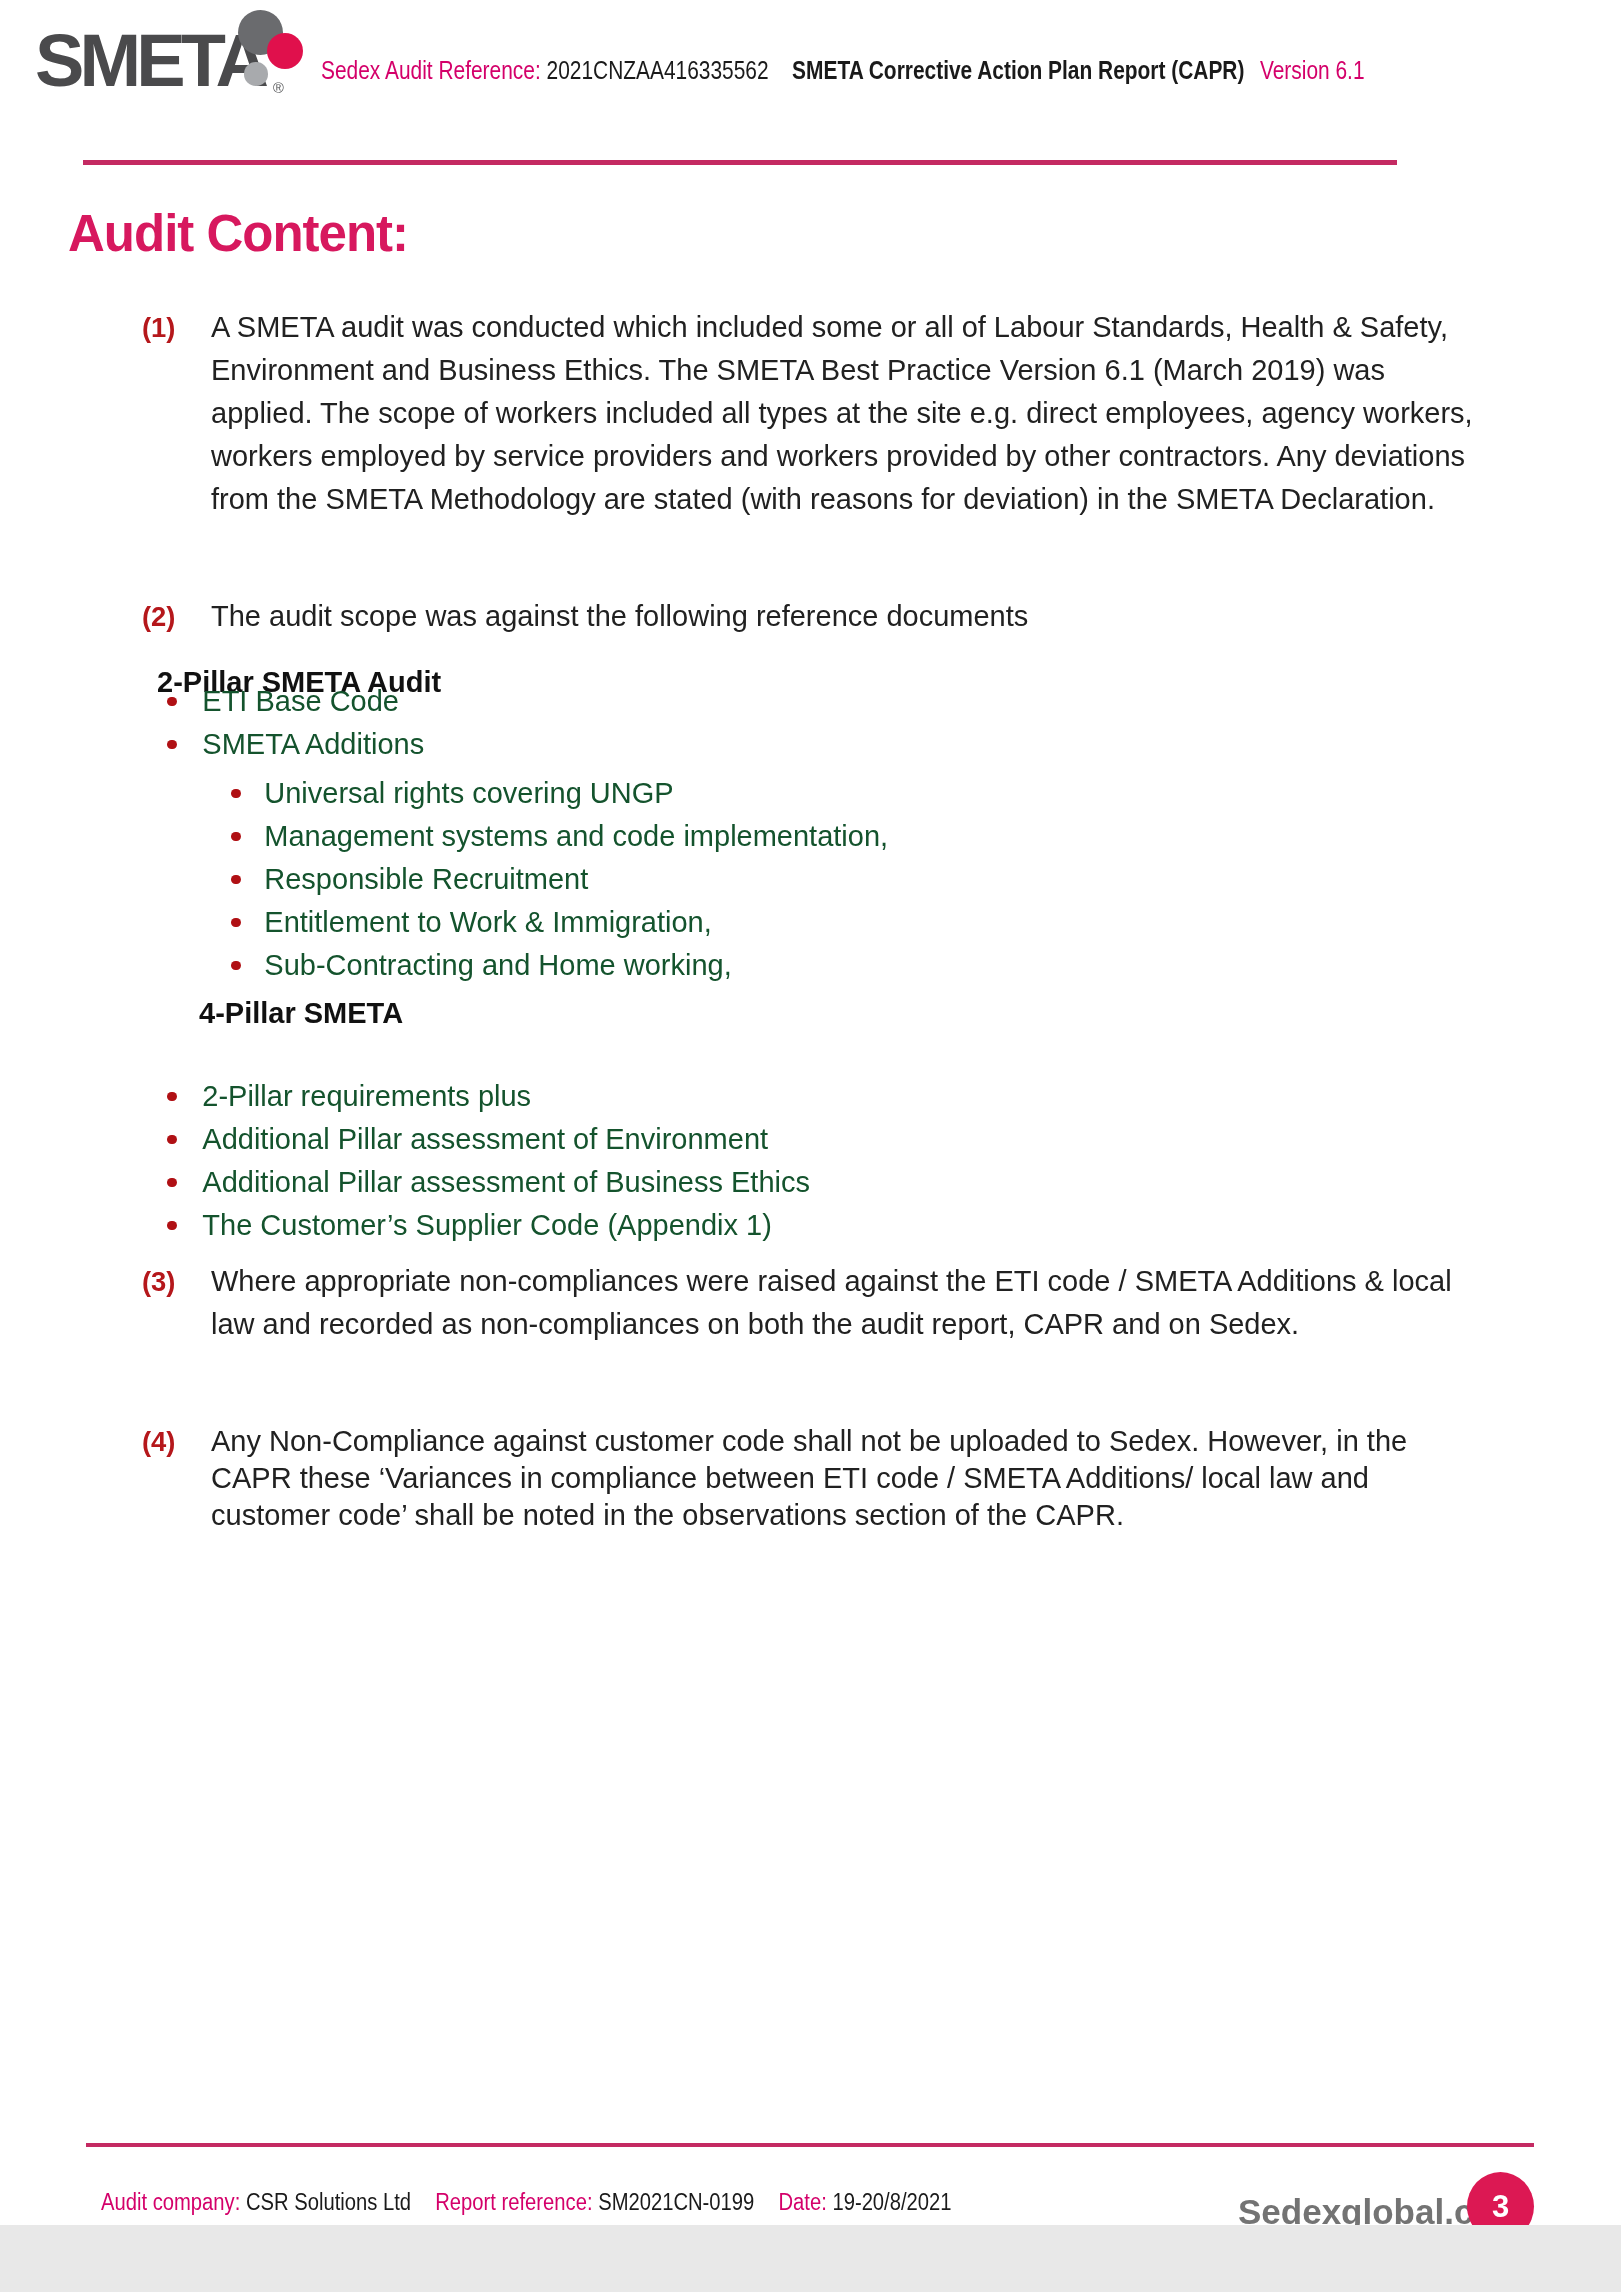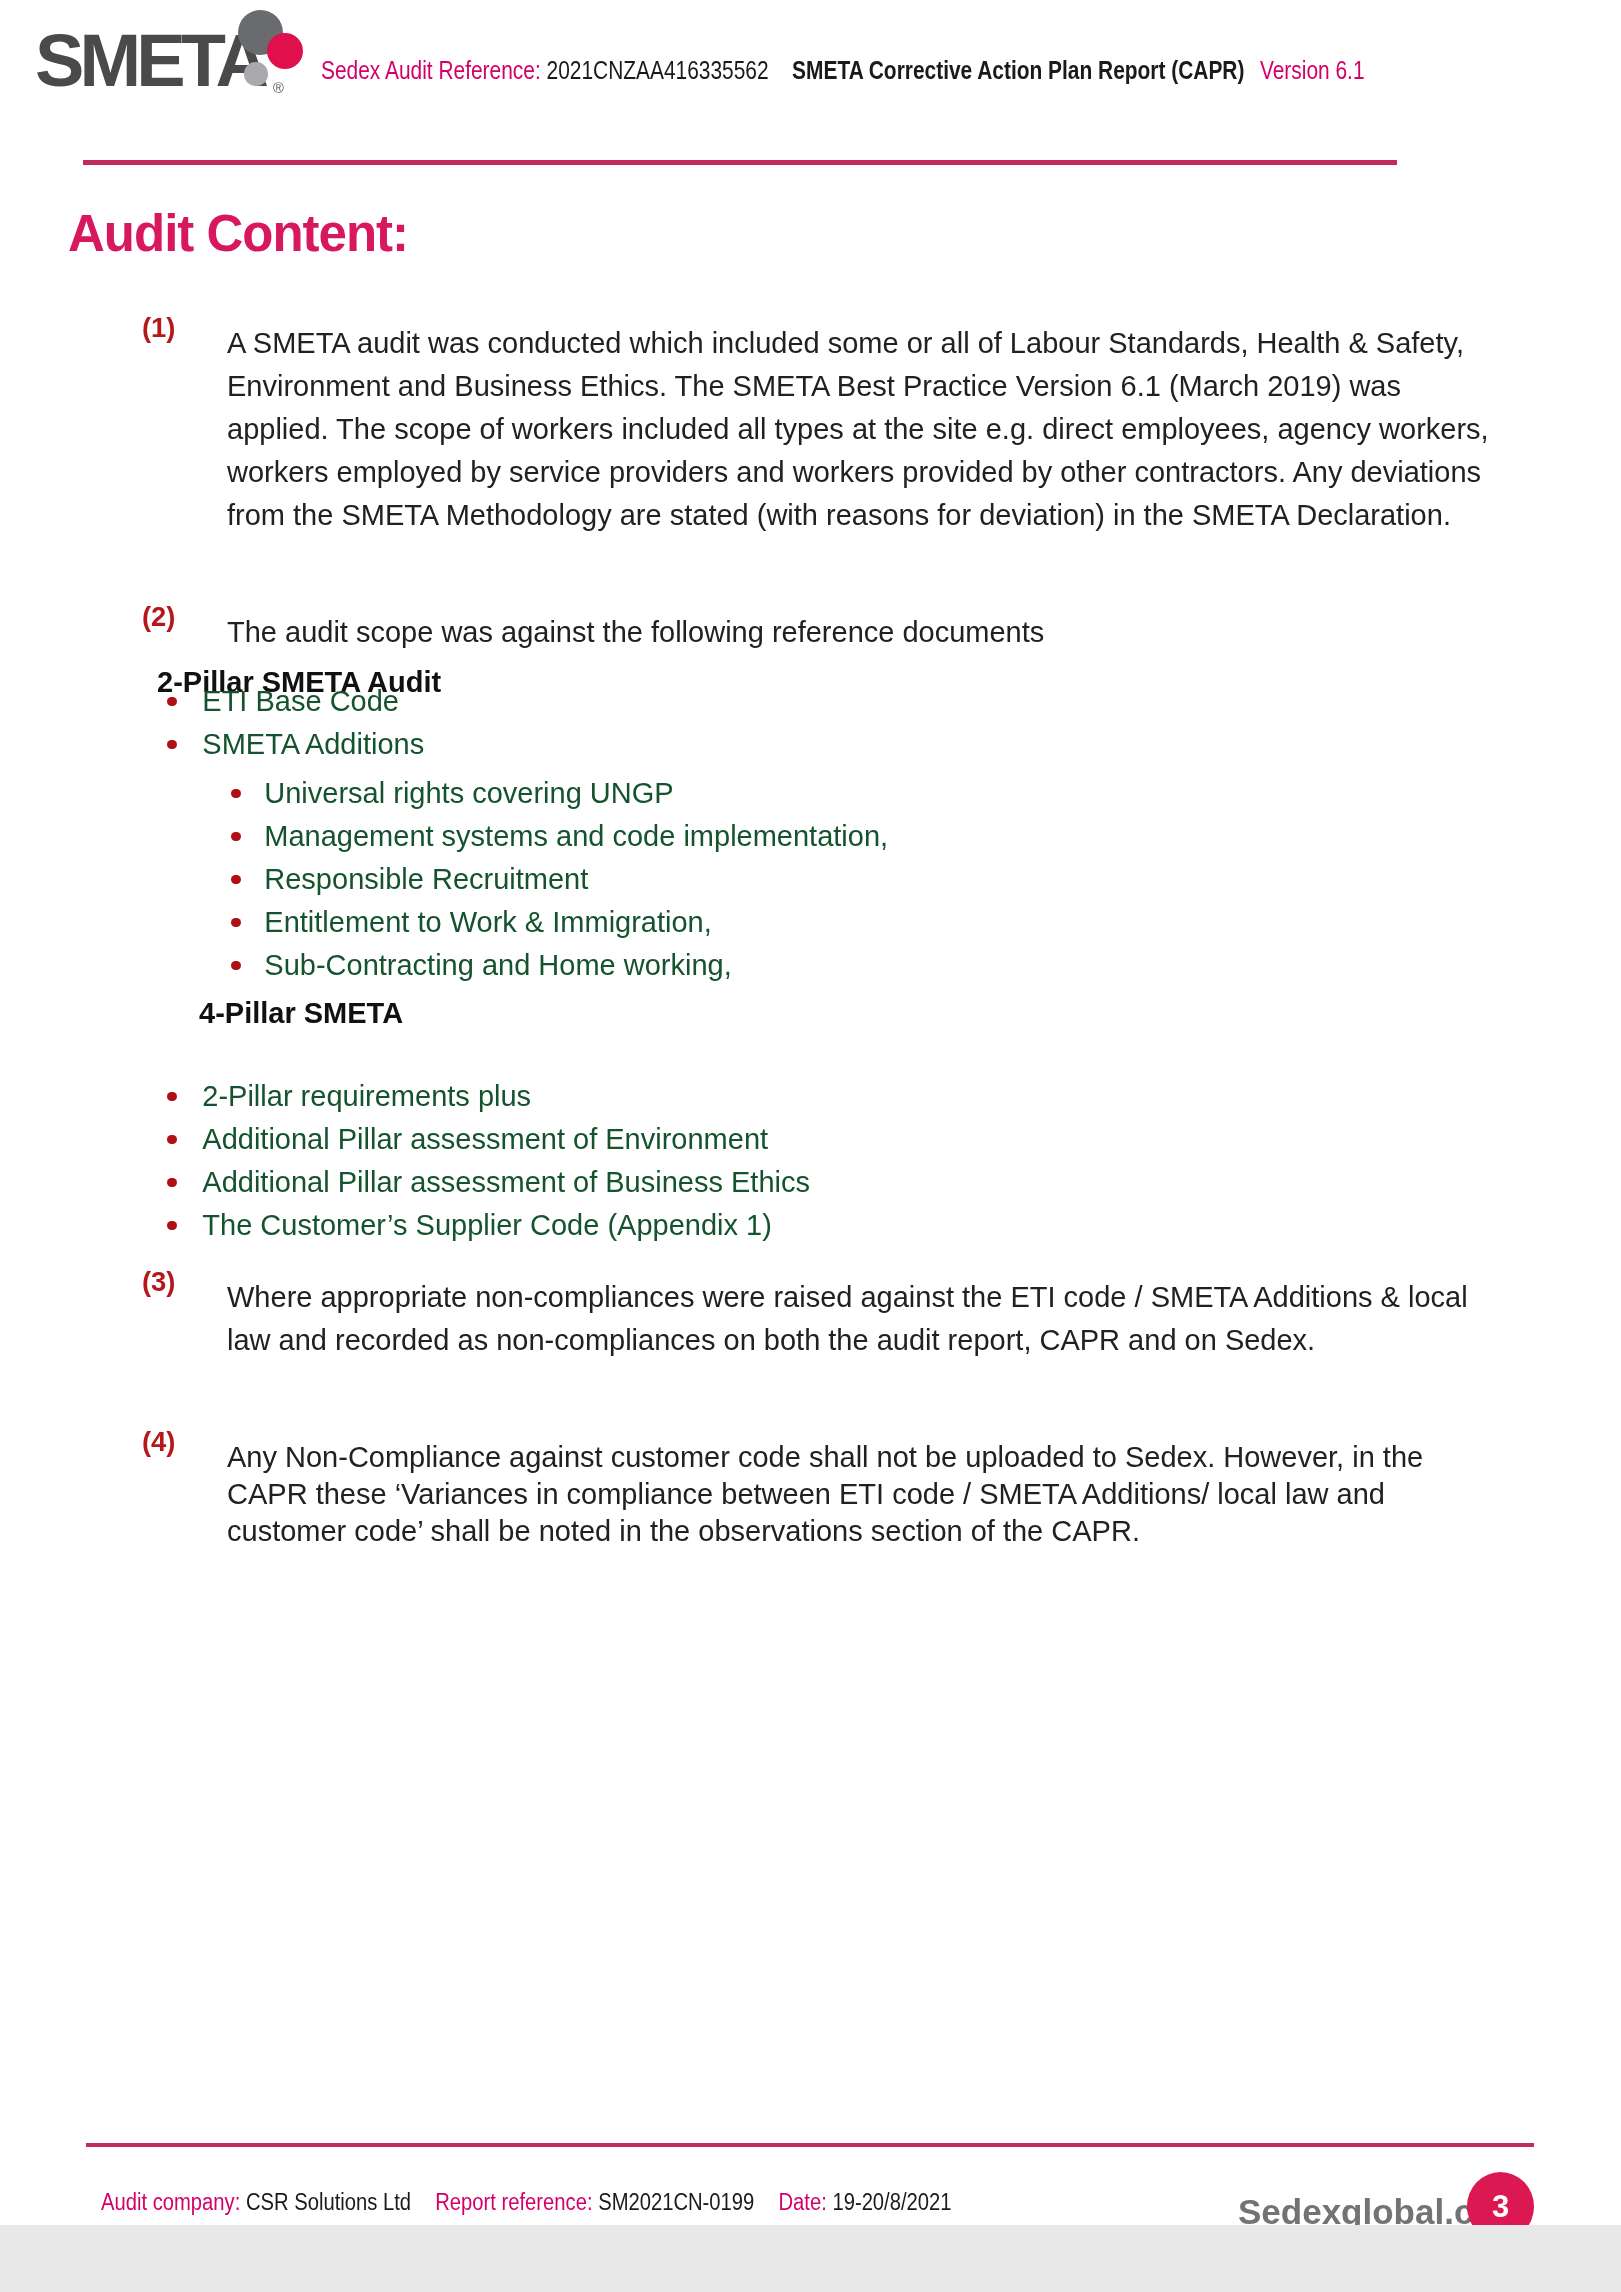--- a/index.html
+++ b/index.html
@@ -38,21 +38,21 @@
   
   .page-title {
     position:absolute; left:68px; top:204px; margin:0;
     font-size:51px; font-weight:bold; letter-spacing:-1px;
     color:#D7185E;
   }
 
   
   .item { position:absolute; left:142px; display:flex; }
   .item .num  { flex:none; width:69px; font-weight:bold; color:#B5171B; font-size:27.4px; line-height:43px; }
-  .item .text { width:1274px; font-size:29px; line-height:43px; margin:16px; }
+  .item .text { width:1274px; font-size:29px; line-height:43px; margin:0; }
   #item1 { top:306px; }
   #item2 { top:595px; }
   #item3 { top:1260px; }
   #item4 { top:1423px; }
   #item4 .num  { line-height:37px; }
   #item4 .text { line-height:37px; width:1230px; }
 
   
   .list-heading { position:absolute; left:157px; margin:0; font-size:29px; line-height:43px; font-weight:bold; color:#111111; }
   #heading-2pillar { top:661px; }

